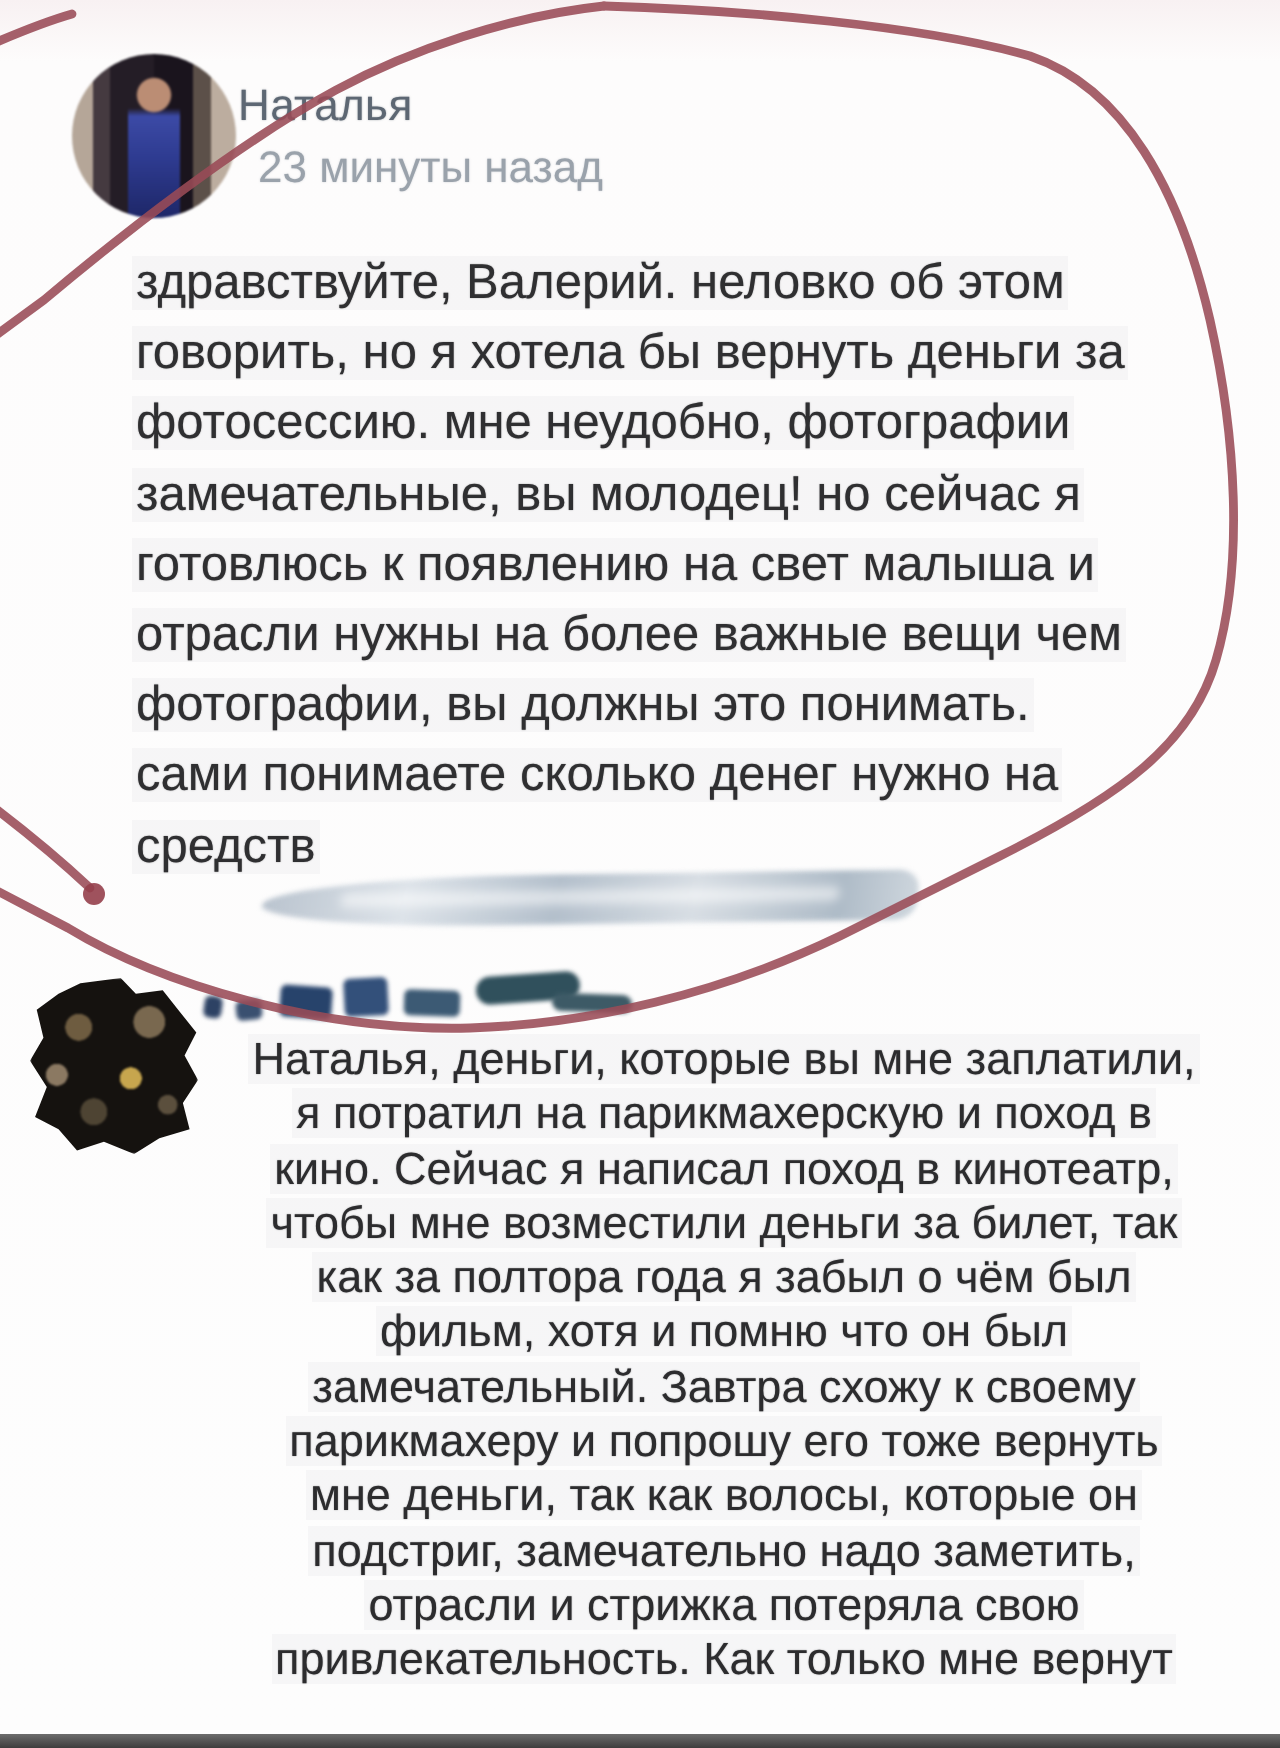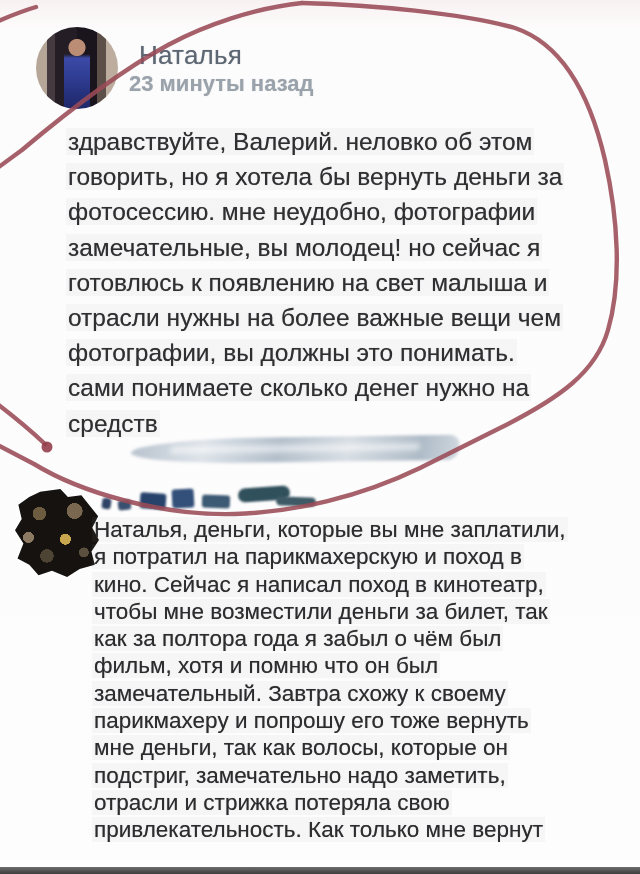--- a/index.html
+++ b/index.html
@@ -12,27 +12,26 @@
   
   .avatar-photo{
     position:absolute;left:36px;top:27px;width:82px;height:82px;border-radius:50%;
     background:
       radial-gradient(circle 9px at 50% 25%, #bb8d74 0 90%, rgba(0,0,0,0) 100%),
       linear-gradient(180deg, rgba(0,0,0,0) 0 33%, #3c4aa6 38%, #2e3b90 64%, #1e2768 100%) 50% 0/26px 100% no-repeat,
       linear-gradient(90deg,#b5a698 0 13%, #453a40 13% 23%, #241d26 23% 50%, #1a141d 50% 74%, #5c5049 74% 85%, #bcad9f 85% 100%);
     filter:blur(.5px);
   }
   .post-author{
-    position:absolute;left:139px;top:40px;font-size:26px;font-weight:500;
+    position:absolute;left:119px;top:40px;font-size:22px;font-weight:500;
     color:#5d6773;letter-spacing:.2px;text-shadow:0 0 1px rgba(93,103,115,.55);
   }
   .post-timestamp{
     position:absolute;left:129px;top:71px;font-size:22px;color:#9aa2ab;
     text-shadow:0 0 1px rgba(154,162,171,.5);
-    font-weight:bold;
   }
   
   .post-text{
     position:absolute;left:18px;top:124px;width:612px;
     font-size:24.5px;line-height:35.2px;color:#2f2f31;
     text-shadow:0 0 .7px rgba(47,47,49,.55);
     margin-left:48px;
   }
   .post-text .tl{white-space:nowrap;}
   .tl span{background:rgba(150,150,165,.07);padding:0 2px;}
@@ -71,21 +70,21 @@
   .name-scribble i:nth-child(3){left:40px;top:4px;width:26px;height:16px;background:#27436b;transform:rotate(4deg);}
   .name-scribble i:nth-child(4){left:72px;top:0px;width:22px;height:19px;background:#33507a;transform:rotate(-3deg);}
   .name-scribble i:nth-child(5){left:102px;top:6px;width:28px;height:13px;background:#3c5a74;transform:rotate(2deg);}
   .name-scribble i:nth-child(6){left:138px;top:-2px;width:52px;height:14px;background:#30505c;border-radius:8px;transform:rotate(-4deg);}
   .name-scribble i:nth-child(7){left:176px;top:8px;width:40px;height:9px;background:#3d5a66;border-radius:6px;transform:rotate(2deg);}
   .reply-text{
     position:absolute;left:92px;top:516px;width:540px;
     font-size:22.5px;line-height:27.3px;color:#2c2c2e;
     text-shadow:0 0 .7px rgba(44,44,46,.55);
   }
-  .reply-text .tl{white-space:nowrap;}
+  .reply-text .tl{white-space:nowrap;text-align:center;}
   
   .pen-overlay{position:absolute;left:0;top:0;width:640px;height:874px;pointer-events:none;}
   
   .bottom-bar{
     position:absolute;left:0;bottom:0;width:640px;height:7px;
     background:linear-gradient(180deg,#6d6d6d,#3d3d3d);
   }
 </style>
 </head>
 <body>

